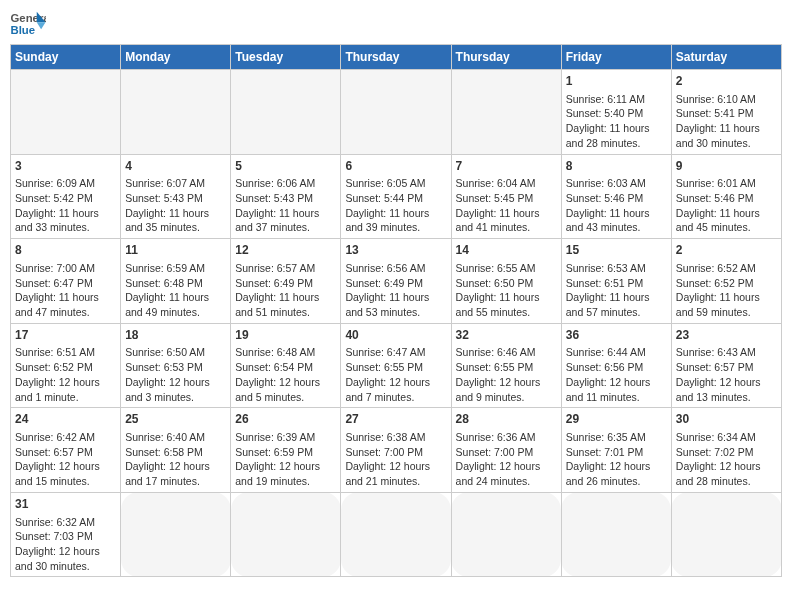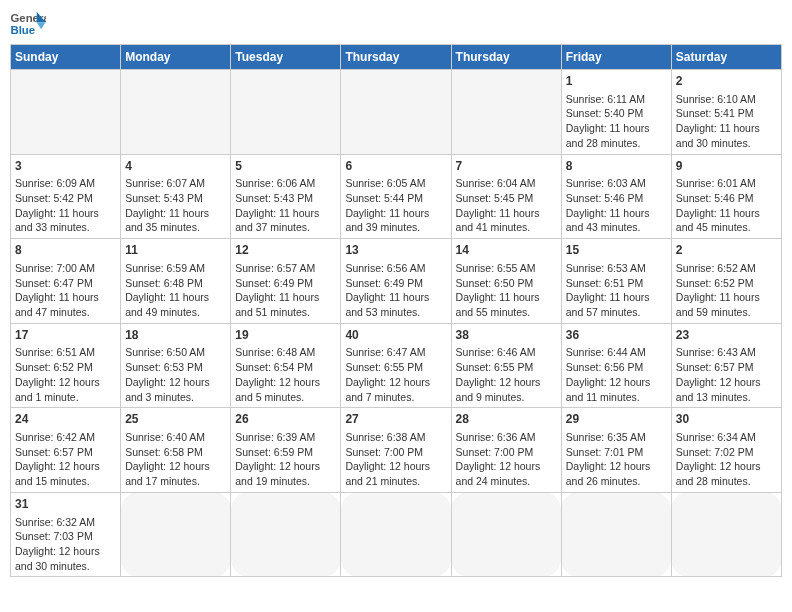--- a/index.html
+++ b/index.html
@@ -132,21 +132,21 @@
         <td><span class="day-num">13</span>Sunrise: 6:56 AM<br>Sunset: 6:49 PM<br>Daylight: 11 hours<br>and 53 minutes.<br></td>
         <td><span class="day-num">14</span>Sunrise: 6:55 AM<br>Sunset: 6:50 PM<br>Daylight: 11 hours<br>and 55 minutes.<br></td>
         <td><span class="day-num">15</span>Sunrise: 6:53 AM<br>Sunset: 6:51 PM<br>Daylight: 11 hours<br>and 57 minutes.<br></td>
         <td><span class="day-num">2</span>Sunrise: 6:52 AM<br>Sunset: 6:52 PM<br>Daylight: 11 hours<br>and 59 minutes.<br></td>
       </tr>
       <tr>
         <td><span class="day-num">17</span>Sunrise: 6:51 AM<br>Sunset: 6:52 PM<br>Daylight: 12 hours<br>and 1 minute.<br></td>
         <td><span class="day-num">18</span>Sunrise: 6:50 AM<br>Sunset: 6:53 PM<br>Daylight: 12 hours<br>and 3 minutes.<br></td>
         <td><span class="day-num">19</span>Sunrise: 6:48 AM<br>Sunset: 6:54 PM<br>Daylight: 12 hours<br>and 5 minutes.<br></td>
         <td><span class="day-num">40</span>Sunrise: 6:47 AM<br>Sunset: 6:55 PM<br>Daylight: 12 hours<br>and 7 minutes.<br></td>
-        <td><span class="day-num">38</span>Sunrise: 6:46 AM<br>Sunset: 6:55 PM<br>Daylight: 12 hours<br>and 9 minutes.<br></td>
+        <td><span class="day-num">32</span>Sunrise: 6:46 AM<br>Sunset: 6:55 PM<br>Daylight: 12 hours<br>and 9 minutes.<br></td>
         <td><span class="day-num">36</span>Sunrise: 6:44 AM<br>Sunset: 6:56 PM<br>Daylight: 12 hours<br>and 11 minutes.<br></td>
         <td><span class="day-num">23</span>Sunrise: 6:43 AM<br>Sunset: 6:57 PM<br>Daylight: 12 hours<br>and 13 minutes.<br></td>
       </tr>
       <tr>
         <td><span class="day-num">24</span>Sunrise: 6:42 AM<br>Sunset: 6:57 PM<br>Daylight: 12 hours<br>and 15 minutes.<br></td>
         <td><span class="day-num">25</span>Sunrise: 6:40 AM<br>Sunset: 6:58 PM<br>Daylight: 12 hours<br>and 17 minutes.<br></td>
         <td><span class="day-num">26</span>Sunrise: 6:39 AM<br>Sunset: 6:59 PM<br>Daylight: 12 hours<br>and 19 minutes.<br></td>
         <td><span class="day-num">27</span>Sunrise: 6:38 AM<br>Sunset: 7:00 PM<br>Daylight: 12 hours<br>and 21 minutes.<br></td>
         <td><span class="day-num">28</span>Sunrise: 6:36 AM<br>Sunset: 7:00 PM<br>Daylight: 12 hours<br>and 24 minutes.<br></td>
         <td><span class="day-num">29</span>Sunrise: 6:35 AM<br>Sunset: 7:01 PM<br>Daylight: 12 hours<br>and 26 minutes.<br></td>

